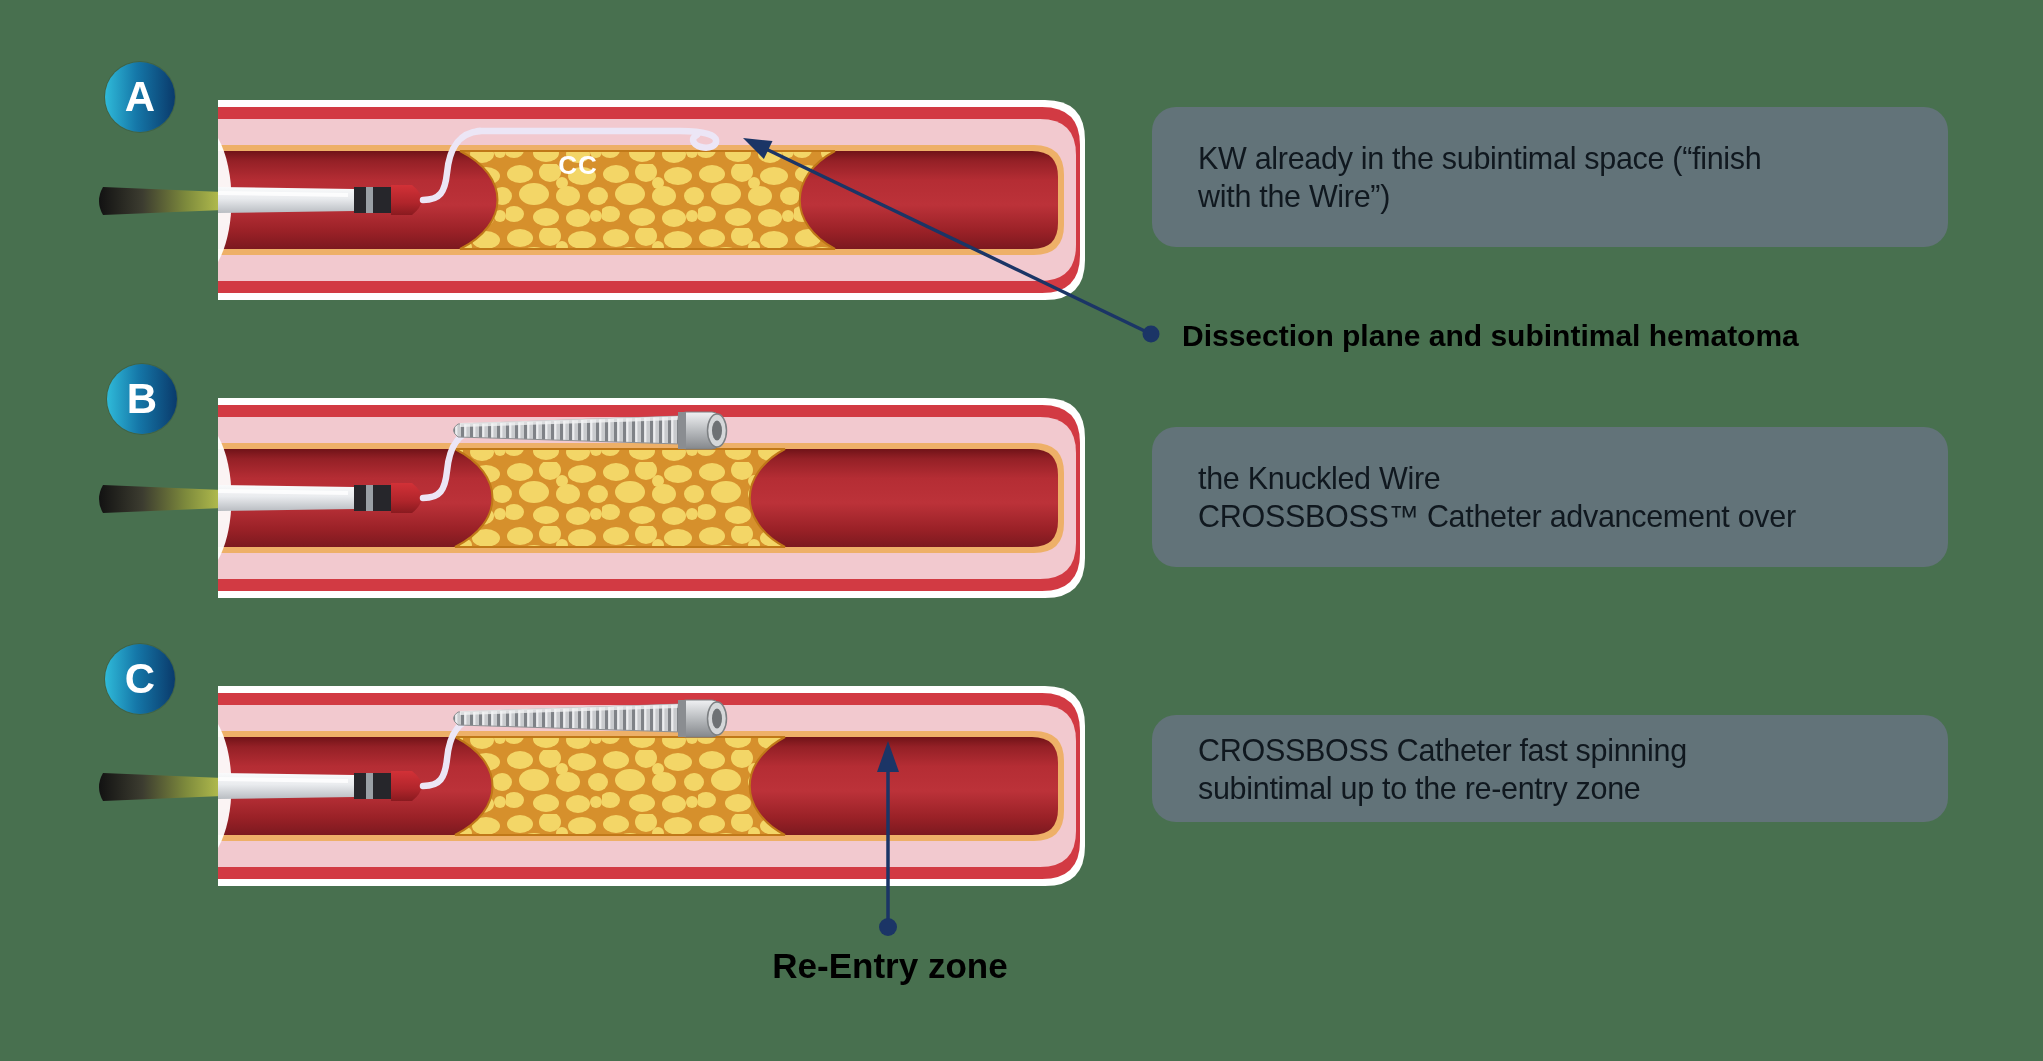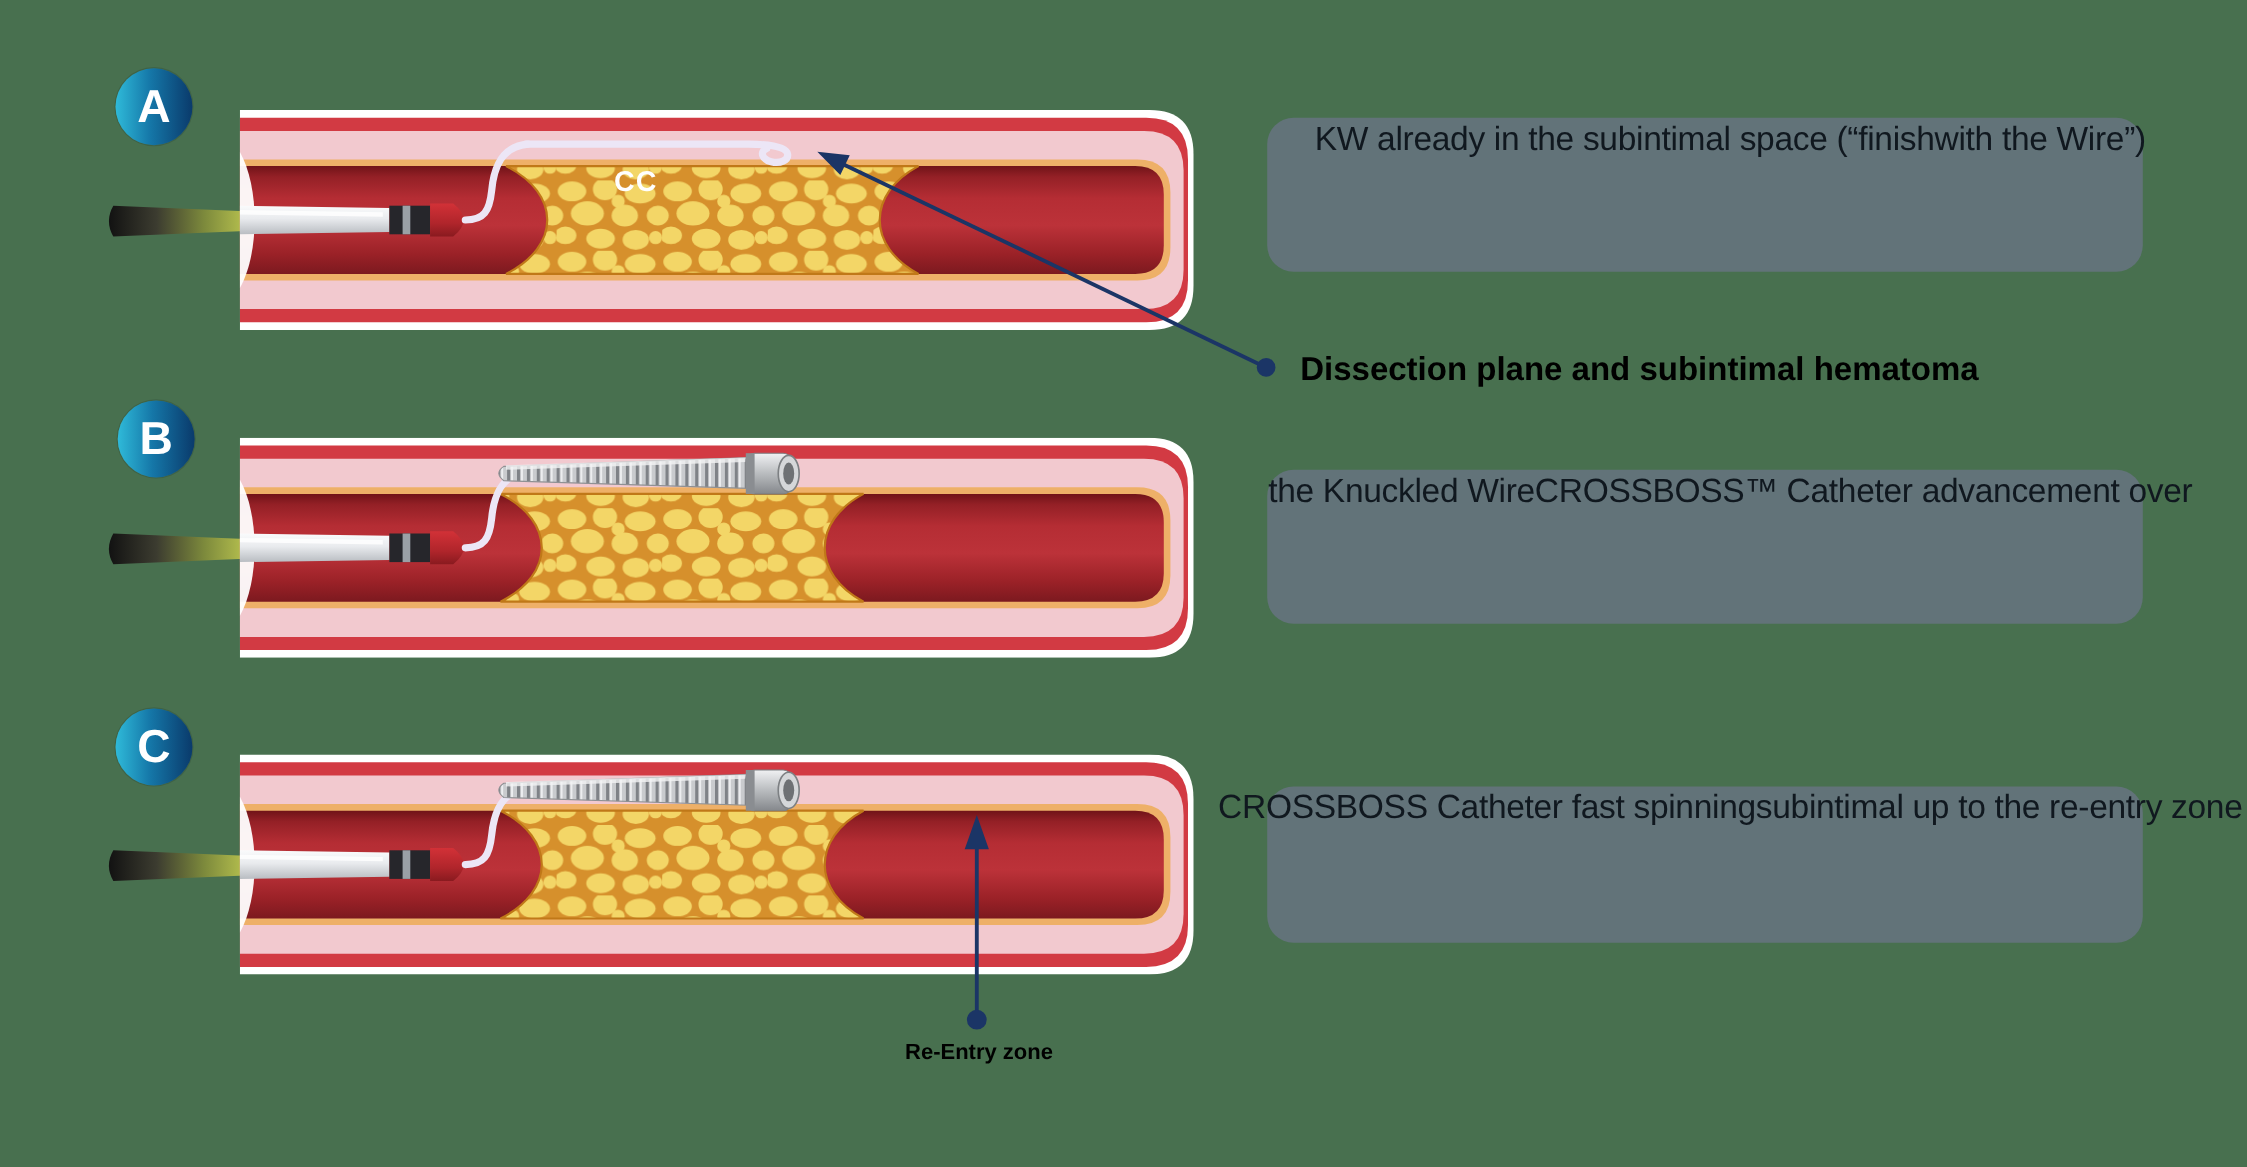--- a/index.html
+++ b/index.html
@@ -7,25 +7,25 @@
           font-family:"Liberation Sans",sans-serif;}
   svg{display:block;}
   .defs-holder{position:absolute;width:0;height:0;overflow:hidden;}
   .badge{position:absolute;width:70px;height:70px;border-radius:50%;
          background:linear-gradient(90deg,#2fbad9 0%,#1577a8 45%,#0a3a6b 100%);
          color:#ffffff;font-weight:bold;font-size:42px;display:flex;align-items:center;justify-content:center;
          box-shadow:0 0 0 1px rgba(0,0,0,.12);}
   .vessel{position:absolute;width:880px;height:200px;}
   .outcath{position:absolute;width:128px;height:36px;}
   .caption-box{position:absolute;left:1152px;width:796px;height:140px;background:#627379;border-radius:24px;
-               display:flex;flex-direction:row;justify-content:center;padding:0 0 0 46px;box-sizing:border-box;}
+               display:flex;flex-direction:column;justify-content:center;padding:0 0 0 46px;box-sizing:border-box;}
   .caption-line{font-size:30.5px;line-height:38px;color:#10181f;letter-spacing:-0.3px;white-space:nowrap;}
   .annot-label{position:absolute;font-weight:bold;color:#000000;}
   .annot-label.dissection{left:1182px;top:319px;font-size:30px;}
-  .annot-label.reentry{left:745px;top:946px;width:290px;text-align:center;font-size:20px;}
+  .annot-label.reentry{left:745px;top:946px;width:290px;text-align:center;font-size:35px;}
   .overlay{position:absolute;left:0;top:0;pointer-events:none;}
   .cc-text{fill:#ffffff;font-family:"Liberation Sans",sans-serif;font-weight:bold;font-size:26px;letter-spacing:1px;}
 </style>
 </head>
 <body>
 
 <div class="canvas">
 
   <svg class="defs-holder" aria-hidden="true">
     <defs>
@@ -159,21 +159,21 @@
   </div>
   <svg class="outcath" style="left:95px;top:769px" viewBox="0 0 128 36">
     <path d="M8,4 L128,9 L128,27 L8,32 Q0,18 8,4 Z" fill="url(#outg)"></path>
   </svg>
   <svg class="vessel" style="left:218px;top:686px" viewBox="0 0 880 200">
     <use href="#shell"></use>
       <use href="#plaque-bc"></use>
       <use href="#catheter"></use>
       <use href="#crossboss"></use>
   </svg>
-  <div class="caption-box" style="top:715px;height:142px">
+  <div class="caption-box" style="top:715px;height:107px">
     <div class="caption-line">CROSSBOSS Catheter fast spinning</div>
     <div class="caption-line">subintimal up to the re-entry zone</div>
   </div>
 
   <svg class="overlay" width="2043" height="1061" viewBox="0 0 2043 1061">
     <g>
       <line x1="766" y1="149" x2="1151" y2="334" stroke="#1b3566" stroke-width="3.5"></line>
       <polygon points="743,138 772.5,141.1 763.9,159.1" fill="#1b3566"></polygon>
       <circle cx="1151" cy="334" r="8.5" fill="#1b3566"></circle>
     </g>

